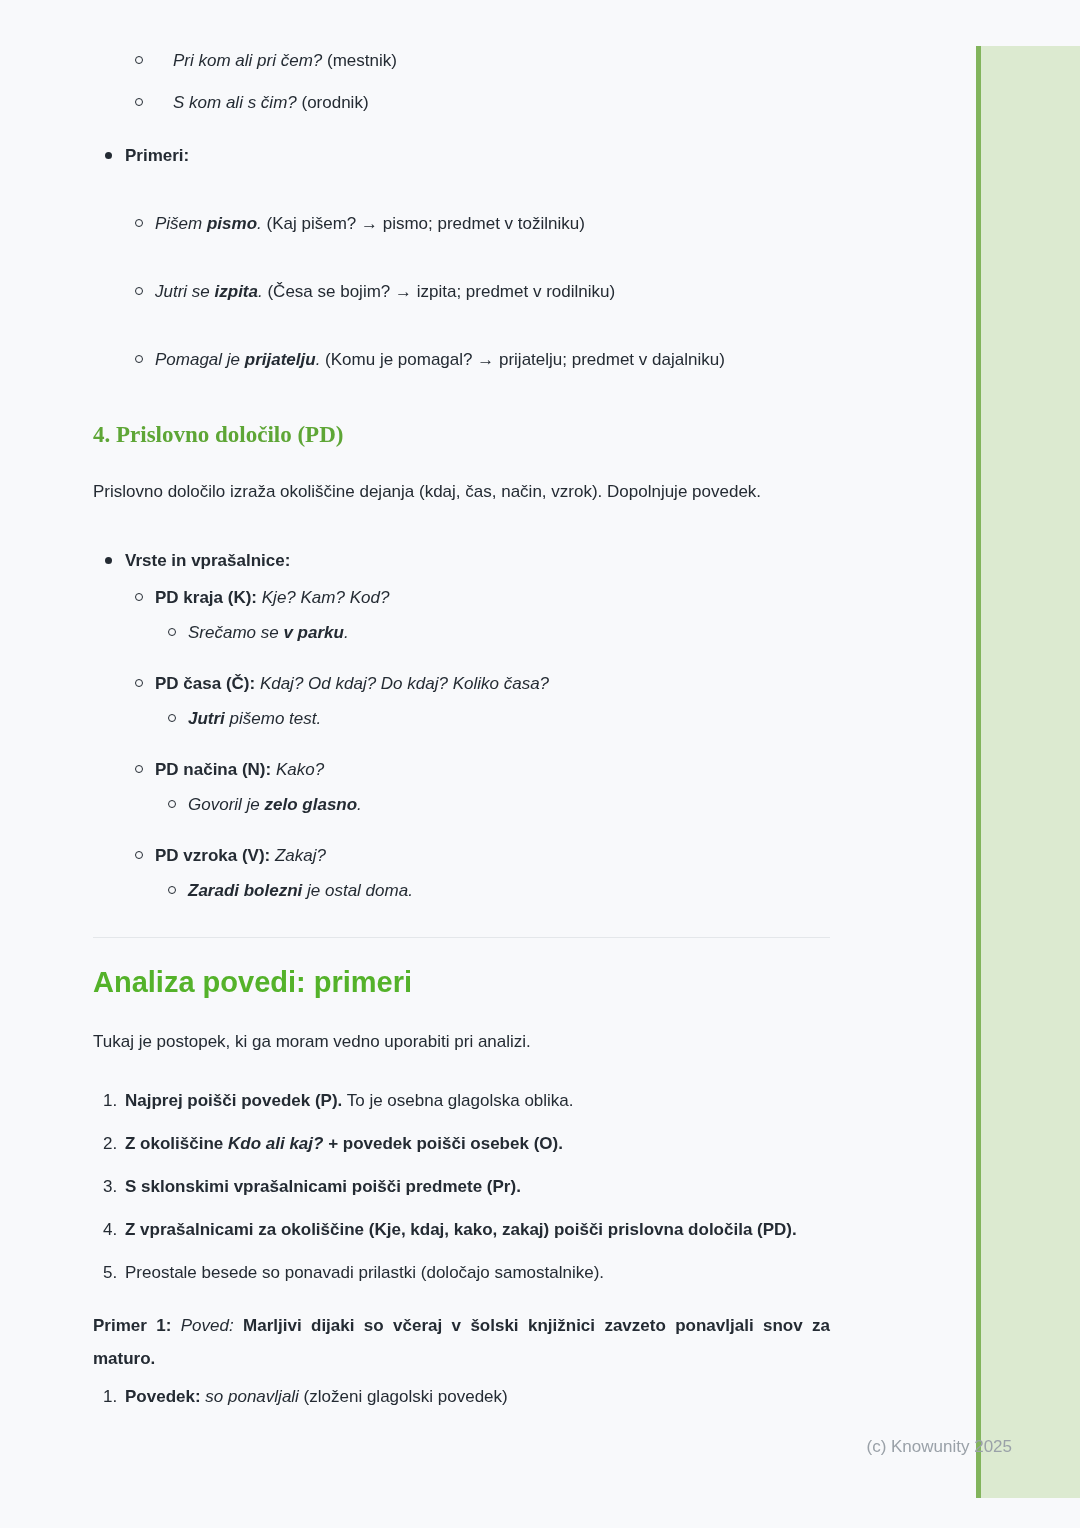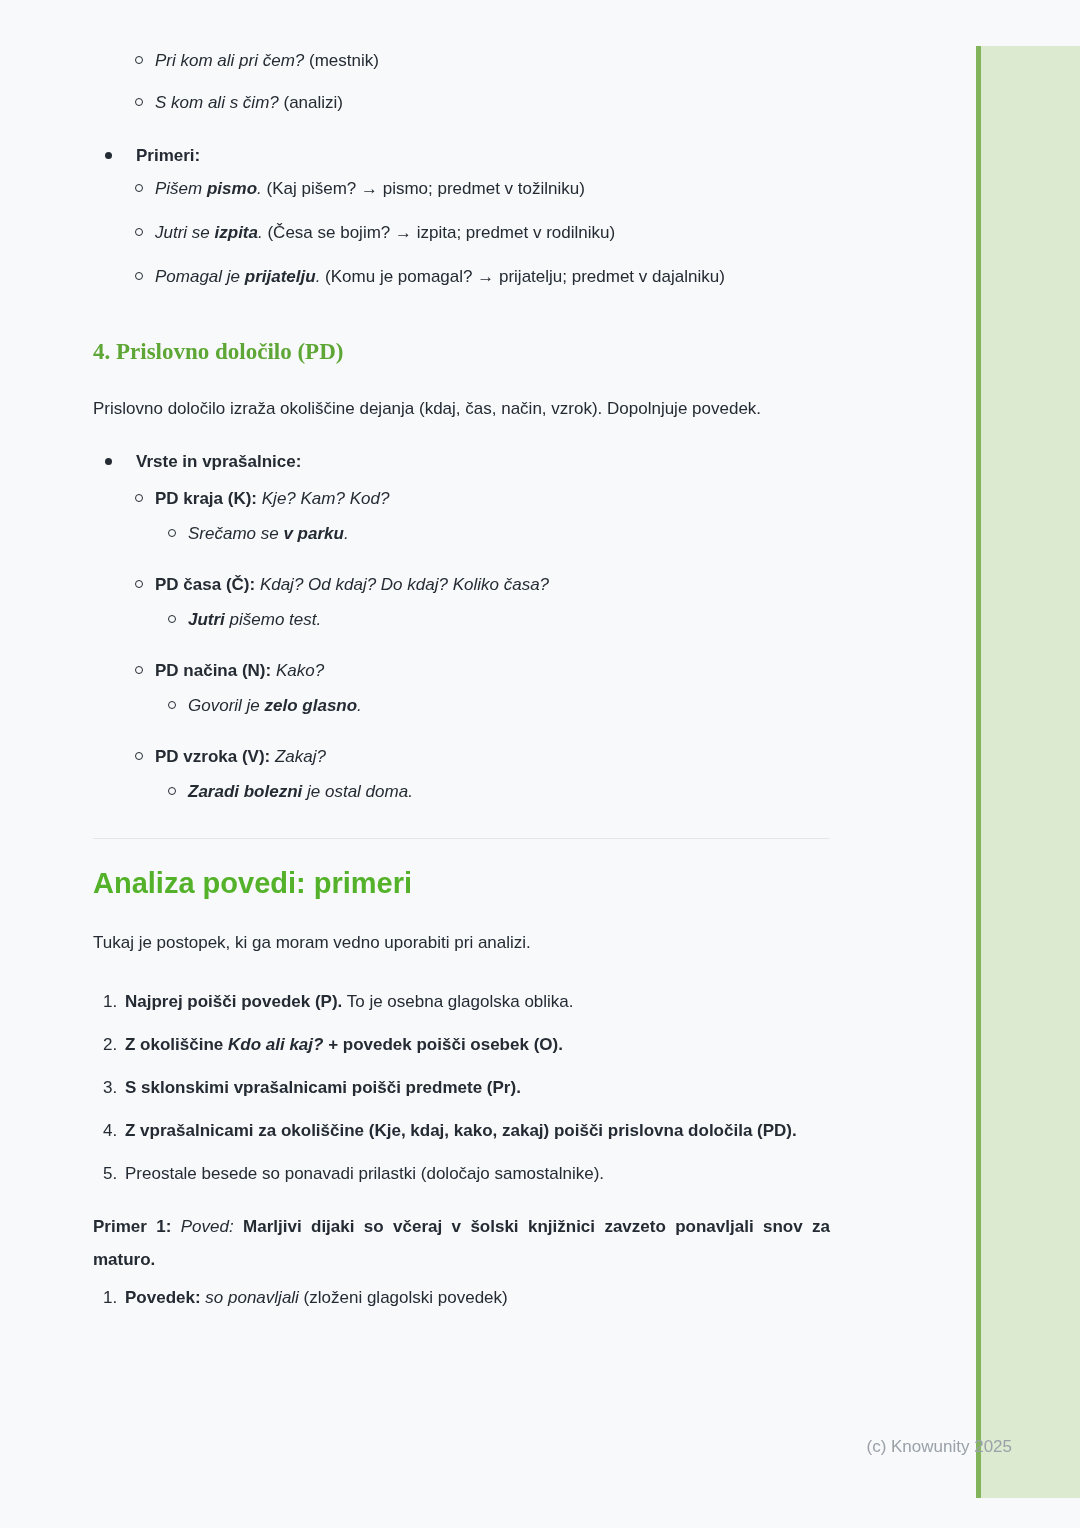--- a/index.html
+++ b/index.html
@@ -29,40 +29,40 @@
   .txt { flex:1; min-width:0; }
   .mk-dot {
     flex:none; width:7px; height:7px; border-radius:50%;
     background: currentColor; margin:13px 13px 0 0;
   }
   .mk-circle {
     flex:none; width:8px; height:8px; border-radius:50%;
     border:1.6px solid currentColor; margin:12px 12px 0 0;
   }
   ul, ol { list-style:none; }
-  .ind-a { margin-left:12px;gap:11px; }
+  .ind-a { margin-left:12px; }
   .ind-b { margin-left:42px; }
   .ind-c { margin-left:75px;justify-content:center; }
-  .top-list .row { margin-bottom:9px; }
+  .top-list .row { margin-bottom:9px;gap:18px; }
   .primeri-group { margin-top:20px; }
   .primeri-group > .row { margin-bottom:0; }
-  .primeri-list .row { margin-bottom:11px; }
+  .primeri-list .row { margin-bottom:11px;margin-top:35px; }
   .h-green {
     margin-top:42px; margin-bottom:24px;
     font-size:23px; font-weight:700;
     color: var(--heading-green, #5ea636);
     font-family: Liberation Serif, serif;
   }
   .h-green-big {
     margin-top:28px; margin-bottom:26px;
     font-size:29px; font-weight:700;
     color: var(--heading-green-big, #54b22a);
   }
   .para { margin-bottom:20px; }
-  .vrste-group { margin-top:20px; }
+  .vrste-group { margin-top:36px; }
   .vrste-label { margin-bottom:4px; }
   .type-block { margin-bottom:18px; }
   .type-block .row { margin-bottom:2px; }
   .divider {
     border:none; margin:30px 0 0 0; width:100%;
     border-top:1px solid var(--divider, #e4e7ea);
   }
   .steps { margin-top:26px; }
   .nrow { display:flex; align-items:flex-start; margin-left:10px; margin-bottom:10px; }
   .nmark { flex:none; width:22px; font-weight:400; }
@@ -84,21 +84,21 @@
 
   <main class="content">
 
     <ul class="top-list">
       <li class="row ind-b">
         <span class="mk-circle"></span>
         <span class="txt"><span class="seg-i">Pri kom ali pri čem?</span><span> (mestnik)</span></span>
       </li>
       <li class="row ind-b">
         <span class="mk-circle"></span>
-        <span class="txt"><span class="seg-i">S kom ali s čim?</span><span> (analizi)</span></span>
+        <span class="txt"><span class="seg-i">S kom ali s čim?</span><span> (orodnik)</span></span>
       </li>
     </ul>
 
     <div class="primeri-group">
       <div class="row ind-a">
         <span class="mk-dot"></span>
         <span class="txt"><span class="seg-b">Primeri:</span></span>
       </div>
       <ul class="primeri-list">
         <li class="row ind-b">

